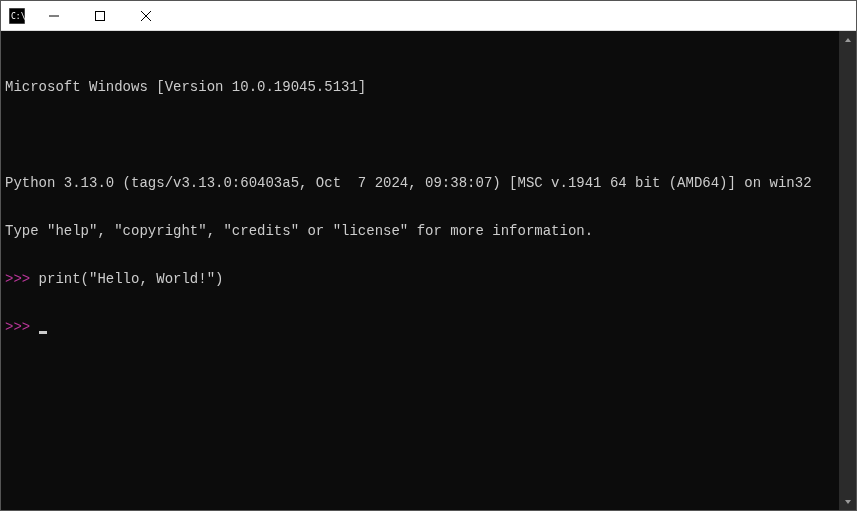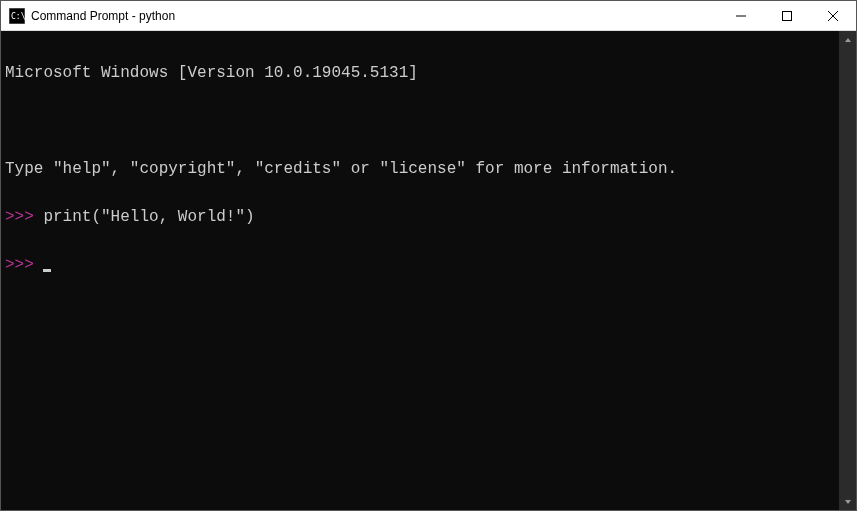--- a/index.html
+++ b/index.html
@@ -67,23 +67,23 @@
       flex: 1;
       display: flex;
       background: #0c0c0c;
       position: relative;
     }
     .terminal {
       flex: 1;
       background: #0c0c0c;
       color: #cccccc;
       font-family: Consolas, "Courier New", monospace;
-      font-size: 16px;
+      font-size: 14px;
       line-height: 16px;
-      padding: 2px 4px;
+      padding: 16px 4px;
       white-space: pre;
       overflow: hidden;
     }
     .terminal .line {
       min-height: 16px;
     }
     .prompt {
       color: #b93699;
     }
     .cursor {
@@ -124,21 +124,20 @@
 <body>
 
 <div class="window">
   <div class="titlebar">
     <div class="titlebar-icon">
       <svg viewBox="0 0 16 16">
         <rect x="0" y="0" width="16" height="16" fill="#000" stroke="#888" stroke-width="1"></rect>
         <text x="2" y="11" font-size="8" fill="#fff" font-family="monospace">C:\</text>
       </svg>
     </div>
-    <div class="titlebar-title">Command Prompt - python</div>
     <div class="window-controls">
       <div class="win-btn">
         <svg viewBox="0 0 10 10">
             <line x1="0" y1="5" x2="10" y2="5" stroke="#000" stroke-width="1"></line>
           </svg>
       </div>
       <div class="win-btn">
         <svg viewBox="0 0 10 10">
             <rect x="0.5" y="0.5" width="9" height="9" fill="none" stroke="#000" stroke-width="1"></rect>
           </svg>
@@ -148,20 +147,21 @@
             <line x1="0" y1="0" x2="10" y2="10" stroke="#000" stroke-width="1"></line>
             <line x1="10" y1="0" x2="0" y2="10" stroke="#000" stroke-width="1"></line>
           </svg>
       </div>
     </div>
   </div>
   <div class="terminal-area">
     <div class="terminal">
       <div class="line">Microsoft Windows [Version 10.0.19045.5131]</div>
       <div class="line"></div>
+      <div class="line">Python 3.13.0 (tags/v3.13.0:60403a5, Oct  7 2024, 09:38:07) [MSC v.1941 64 bit (AMD64)] on win32</div>
       <div class="line">Type "help", "copyright", "credits" or "license" for more information.</div>
       <div class="line"><span class="prompt">&gt;&gt;&gt; </span><span>print("Hello, World!")</span></div>
       <div class="line"><span class="prompt">&gt;&gt;&gt; </span><span class="cursor"></span></div>
     </div>
     <div class="scrollbar">
       <div class="scroll-arrow up">
         <svg viewBox="0 0 8 8">
             <polygon points="4,2 7,6 1,6"></polygon>
           </svg>
       </div>

